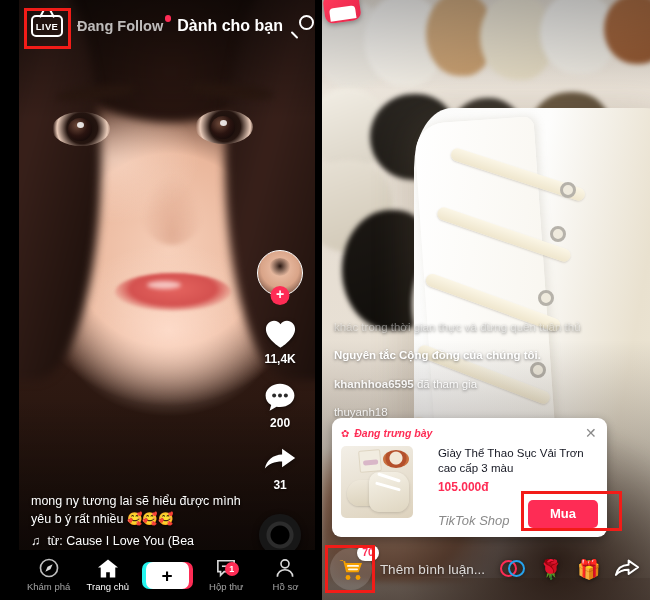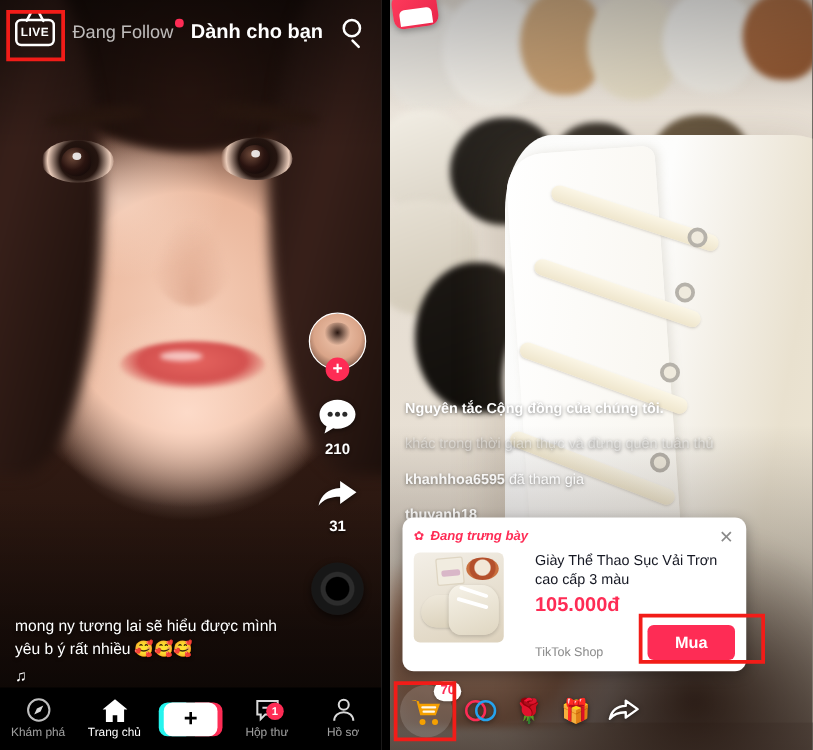--- a/index.html
+++ b/index.html
@@ -9,21 +9,22 @@
     font-family: "Liberation Sans", sans-serif;
     overflow: hidden;
   }
   #root { position: relative; width: 650px; height: 600px; display: flex; }
 
   
   .panel-left {
     position: relative;
     width: 305px; height: 600px;
     overflow: hidden;
-    background: #737373;
+    background: #4c1d95;
+    margin-left: 19px;
   }
   .video-left {
     position: absolute; inset: 0;
     background:
       radial-gradient(ellipse 120px 90px at 96px 160px, rgba(255,230,215,.55), transparent 70%),
       radial-gradient(ellipse 150px 120px at 150px 330px, rgba(255,222,205,.9), transparent 72%),
       radial-gradient(ellipse 200px 200px at 150px 250px, #f6ceb8 0%, #eab79c 48%, rgba(120,70,50,0) 78%),
       linear-gradient(180deg,#3a2119 0%, #4a2a1e 18%, #3b2018 40%, #2a1710 70%, #1b0f0b 100%);
   }
   
@@ -73,21 +74,21 @@
   .live-tv {
     position: relative; width: 32px; height: 22px; border: 2.4px solid #fff; border-radius: 5px;
     display:flex; align-items:center; justify-content:center;
     font-size: 9.5px; font-weight: 700; color:#fff; letter-spacing:.4px;
   }
   .live-tv::before, .live-tv::after {
     content:""; position: absolute; top: -8px; width: 2.4px; height: 9px; background:#fff; border-radius:2px;
   }
   .live-tv::before { left: 8px; transform: rotate(28deg); }
   .live-tv::after { right: 8px; transform: rotate(-28deg); }
-  .nav-tab { color: rgba(255,255,255,.72); font-size: 14.5px; font-weight: 400; position: relative; white-space: nowrap; }
+  .nav-tab { color: rgba(255,255,255,.72); font-size: 14.5px; font-weight: 700; position: relative; white-space: nowrap; }
   .nav-tab.active { color: #fff; font-size: 16px; font-weight: 700; }
   .nav-dot { position: absolute; right: -8px; top: -3px; width: 6.5px; height: 6.5px; border-radius: 50%; background:#fe2c55; }
   .search-btn { margin-left: auto; width: 26px; height: 26px; position: relative; }
   .search-btn .ring { position:absolute; left:2px; top:2px; width:15px; height:15px; border:2px solid #fff; border-radius:50%; }
   .search-btn .stem { position:absolute; right:4px; bottom:3px; width:9px; height:2px; background:#fff; transform: rotate(45deg); border-radius:2px; }
 
   
   .annot { position: absolute; border: 3px solid #f21c18; z-index: 40; pointer-events: none; }
 
   
@@ -186,21 +187,21 @@
   }
   .corner-badge .inner { width: 26px; height: 13px; background:#fff; border-radius: 4px 4px 0 0; margin-bottom: 2px; }
 
   
   .chat { position:absolute; left: 12px; bottom: 168px; width: 260px; z-index: 8; }
   .chat-line { font-size: 11.5px; line-height: 1.5; margin-bottom: 11px; text-shadow: 0 1px 3px rgba(0,0,0,.5); }
   .chat-line.faded { color: rgba(255,255,255,.42); }
   .chat-line.sys { color: #fff; font-weight: 700; }
   .chat-line.join { color: rgba(255,255,255,.9); }
   .chat-line.join b { font-weight: 700; }
-  .chat-line.partial { color: rgba(255,255,255,.88); font-weight: 700; }
+  .chat-line.partial { color: rgba(255,255,255,.88); font-weight: 400; }
 
   
   .product-card {
     position: absolute; left: 10px; bottom: 63px; width: 275px;
     background:#fff; border-radius: 9px; padding: 8px 9px 9px; z-index: 20;
     box-shadow: 0 3px 10px rgba(0,0,0,.3);
   }
   .pc-head { display:flex; align-items:center; gap: 5px; margin-bottom: 6px; }
   .pin-icon { color:#fe2c55; font-size: 10px; }
   .pc-head-text { color:#fe2c55; font-size: 10.5px; font-weight: 700; font-style: italic; }
@@ -217,23 +218,23 @@
     background: linear-gradient(160deg,#f6f2e8,#dfd6c1); box-shadow: 0 1px 3px rgba(0,0,0,.15); }
   .pc-thumb .lace2 { position:absolute; left: 36px; top: 30px; width: 24px; height: 3px; background:#fff; border-radius:2px; transform: rotate(18deg); }
   .pc-thumb .lace3 { position:absolute; left: 34px; top: 39px; width: 26px; height: 3px; background:#fff; border-radius:2px; transform: rotate(16deg); }
   .pc-thumb .cup { position:absolute; right: 4px; top: 4px; width: 26px; height: 18px; border-radius: 50%;
     background: radial-gradient(circle at 50% 45%, #f2e7d7 0 6px, #b4502c 7px 10px, #c9703f 11px 13px); }
   .pc-thumb .card { position:absolute; left: 18px; top: 4px; width: 22px; height: 22px; background:#f1ece0;
     border: 1px solid #ded5c2; border-radius: 2px; transform: rotate(-5deg); }
   .pc-thumb .card::after { content:""; position:absolute; left:3px; top:9px; width:15px; height:5px; background:#d9b7c8; border-radius:2px; }
   .pc-info { flex: 1; min-width: 0; display:flex; flex-direction: column; margin-left: 16px; }
   .pc-title { color:#161823; font-size: 11.5px; line-height: 1.32; font-weight: 400; }
-  .pc-price { color:#fe2c55; font-size: 16px; font-weight: 700; margin-top: 4px; }
+  .pc-price { color:#fe2c55; font-size: 12px; font-weight: 700; margin-top: 4px; }
   .pc-foot { display:flex; align-items:flex-end; margin-top: auto; padding-top: 6px; }
-  .pc-shop { color:#8a8a8a; font-size: 10px; }
+  .pc-shop { color:#8a8a8a; font-size: 13px; font-style: italic; }
   .buy-btn {
     margin-left: auto; background:#fe2c55; color:#fff; font-size: 13px; font-weight: 700;
     padding: 6px 22px; border-radius: 5px; line-height: 1.2;
   }
 
   
   .live-bar { position:absolute; left:0; bottom:0; width:100%; height: 62px; display:flex; align-items:center;
     padding: 0 8px; gap: 8px; z-index: 22; margin-top: 47px; }
   .cart-wrap { position:relative; width: 42px; height: 42px; flex: 0 0 42px; }
   .cart-circle { position:absolute; inset:0; border-radius:50%; background: rgba(255,255,255,.14);
@@ -295,45 +296,52 @@
           <span class="stem"></span>
       </div>
     </div>
 
     <div class="rail">
       <div class="rail-avatar">
         <div class="pic"></div>
         <div class="plus">+</div>
       </div>
 
+      <div class="rail-item">
+        <svg class="ic" width="33" height="31" viewBox="0 0 24 22">
+          <path fill="#fff" d="M12 21.3S1.4 14.9 1.4 7.9C1.4 4.3 4.1 1.7 7.3 1.7c2 0 3.7 1 4.7 2.6 1-1.6 2.7-2.6 4.7-2.6 3.2 0 5.9 2.6 5.9 6.2 0 7-10.6 13.4-10.6 13.4z"></path>
+        </svg>
+        <div class="rail-count">11,4K</div>
+      </div>
 
       <div class="rail-item">
         <svg class="ic" width="32" height="31" viewBox="0 0 24 23">
           <path fill="#fff" d="M12 1.2c6 0 10.8 3.9 10.8 8.8 0 4.8-4.8 8.7-10.8 8.7-.9 0-1.8-.1-2.6-.3l-5.2 3 1.2-4.2C2.6 15.6 1.2 13 1.2 10 1.2 5.1 6 1.2 12 1.2z"></path>
           <circle cx="7.6" cy="10" r="1.5" fill="#2a2a2a"></circle>
           <circle cx="12" cy="10" r="1.5" fill="#2a2a2a"></circle>
           <circle cx="16.4" cy="10" r="1.5" fill="#2a2a2a"></circle>
         </svg>
-        <div class="rail-count">210</div>
+        <div class="rail-count">200</div>
       </div>
 
       <div class="rail-item">
         <svg class="ic" width="34" height="29" viewBox="0 0 26 22">
           <path fill="#fff" d="M14.6 2.1v4.3C7.6 6.7 2.8 10.6 1.4 17.2c3-3.9 7.3-5.5 13.2-5.5v4.5L24.6 9 14.6 2.1z"></path>
         </svg>
         <div class="rail-count">31</div>
       </div>
 
       <div class="disc"></div>
     </div>
 
     <div class="caption">
       <div class="cap-text">mong ny tương lai sẽ hiểu được mình yêu b ý rất nhiều 🥰🥰🥰</div>
       <div class="cap-music">
         <span>♫</span>
+        <span>từ: Cause I Love You (Bea</span>
       </div>
     </div>
 
     <div class="tabbar">
       <div class="tab dim">
         <svg width="20" height="20" viewBox="0 0 22 22">
           <circle cx="11" cy="11" r="9.4" fill="none" stroke="rgba(255,255,255,.75)" stroke-width="1.8"></circle>
           <path fill="rgba(255,255,255,.85)" d="M15 7 9.4 9.6 7 15l5.6-2.6z"></path>
         </svg>
         <div class="tab-label">Khám phá</div>
@@ -405,22 +413,22 @@
       <div class="dark-blob"></div>
       <div class="rt-top-shade"></div>
       <div class="rt-bot-shade"></div>
     </div>
 
     <div class="corner-badge">
       <div class="inner"></div>
     </div>
 
     <div class="chat">
+      <div class="chat-line faded">khác trong thời gian thực và đừng quên tuân thủ</div>
       <div class="chat-line sys">Nguyên tắc Cộng đồng của chúng tôi.</div>
-      <div class="chat-line faded">khác trong thời gian thực và đừng quên tuân thủ</div>
       <div class="chat-line join">
         <b>khanhhoa6595</b><span> đã tham gia</span>
       </div>
       <div class="chat-line partial">thuyanh18</div>
     </div>
 
     <div class="product-card">
       <div class="pc-head">
         <span class="pin-icon">✿</span>
         <span class="pc-head-text">Đang trưng bày</span>
@@ -452,20 +460,21 @@
           <svg width="26" height="23" viewBox="0 0 26 23">
             <path fill="#f5a000" d="M1 2h4l3.2 12.2h12.4L24 5H7.6l-.5-2z"></path>
             <rect x="9" y="7" width="12" height="1.8" rx="0.9" fill="#fff8ea"></rect>
             <rect x="10" y="10.4" width="10" height="1.8" rx="0.9" fill="#fff8ea"></rect>
             <circle cx="10" cy="19.5" r="2.4" fill="#f5a000"></circle>
             <circle cx="20" cy="19.5" r="2.4" fill="#f5a000"></circle>
           </svg>
         </div>
         <div class="cart-badge">70</div>
       </div>
+      <div class="comment-box">Thêm bình luận...</div>
       <div class="lb-icon">
         <div class="fx-icon">
           <span class="r1"></span>
             <span class="r2"></span>
         </div>
       </div>
       <div class="lb-icon">🌹</div>
       <div class="lb-icon">🎁</div>
       <div class="lb-icon">
         <svg width="26" height="22" viewBox="0 0 26 22">

